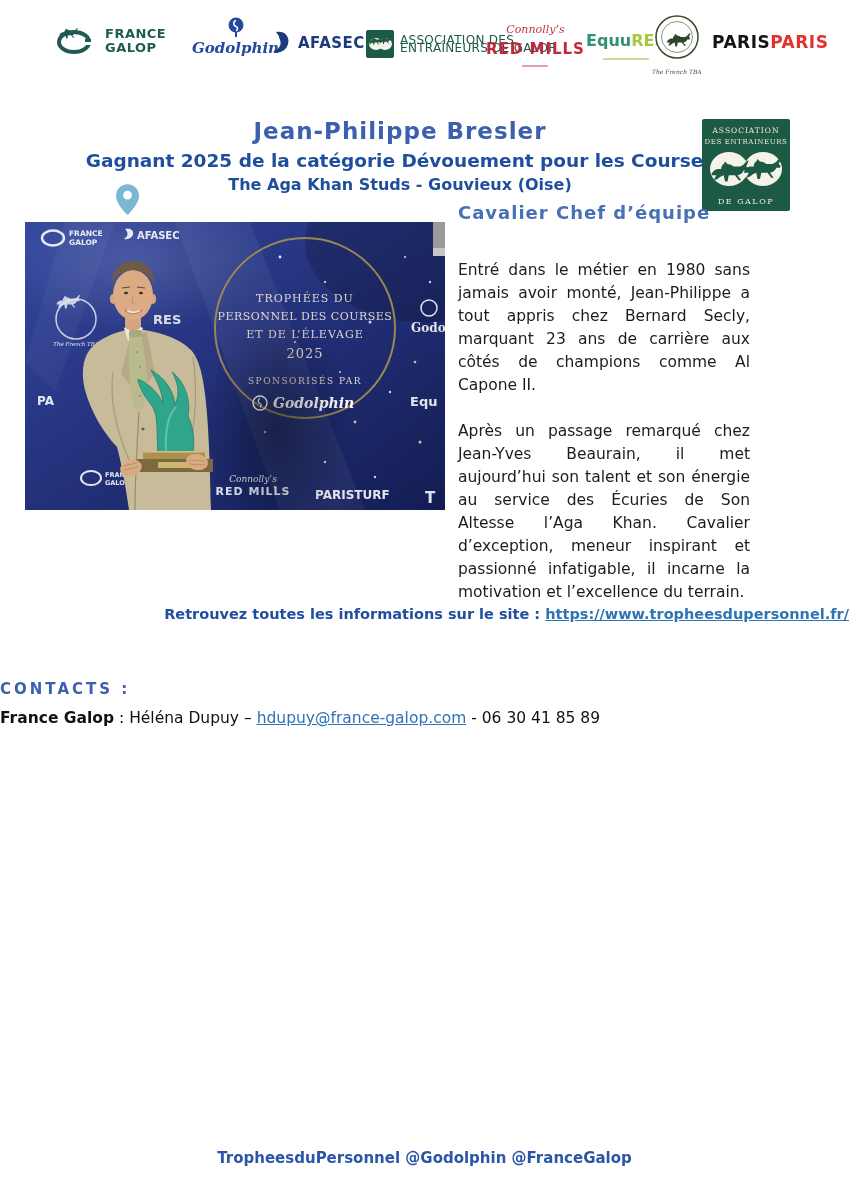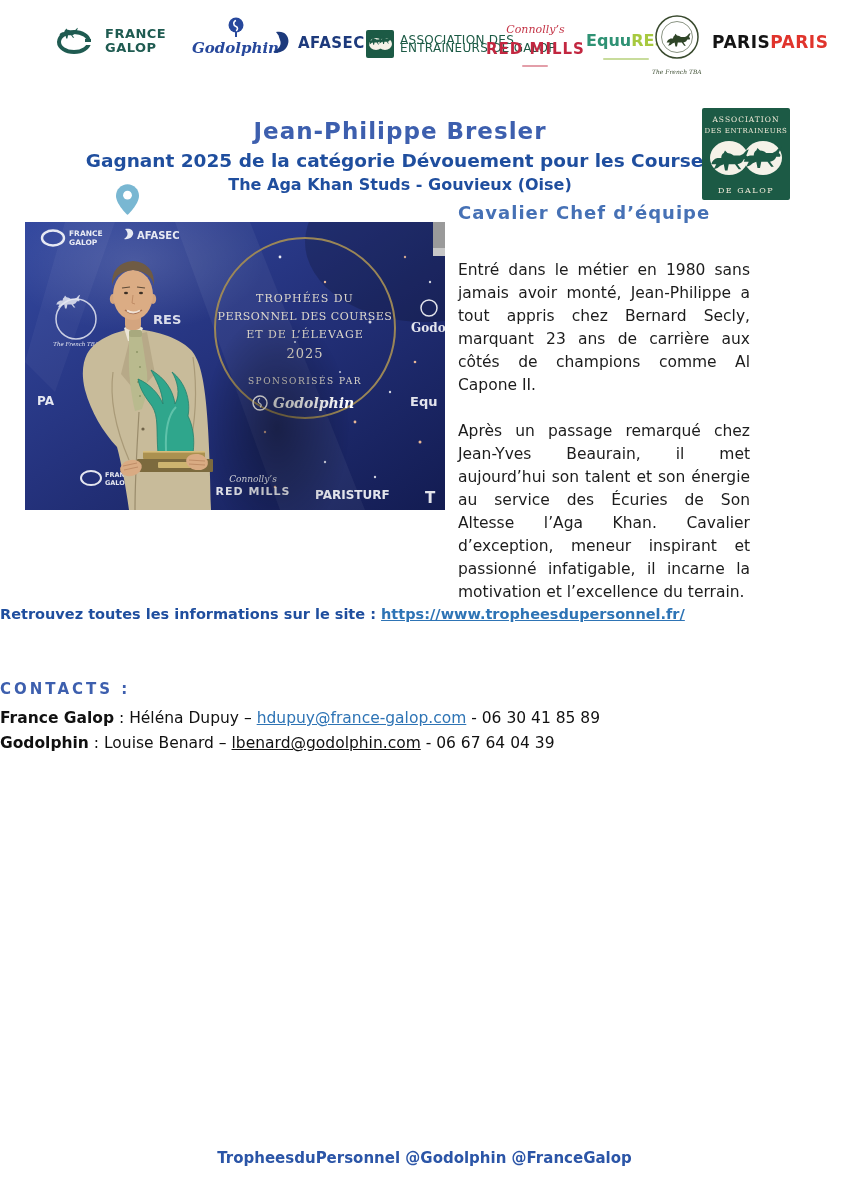--- a/index.html
+++ b/index.html
@@ -42,28 +42,28 @@
   .fed-col{display:flex;flex-direction:column;align-items:center;}
   .fed-caption{font-family:"DejaVu Serif",serif;font-style:italic;font-size:6px;color:#3a4b2f;margin-top:1px;}
   .pt-text{font-weight:900;font-size:17px;letter-spacing:.5px;}
   .pt-a{color:#141414;} .pt-b{color:var(--paristurf-red);}
   
   .masthead{position:absolute;left:30px;top:118px;width:740px;text-align:center;}
   .m-title{margin:0;font-size:23px;font-weight:bold;letter-spacing:1px;color:var(--title-blue);}
   .m-sub{margin:6px 0 0 0;font-size:18.5px;font-weight:bold;color:var(--dark-blue);}
   .m-loc{margin:4px 0 0 0;font-size:16px;font-weight:bold;color:var(--dark-blue);}
   .pin{position:absolute;left:116px;top:184px;}
-  .assoc-badge{position:absolute;left:700px;top:108px;width:92px;height:92px;}
+  .assoc-badge{position:absolute;left:700px;top:119px;width:92px;height:92px;}
   
   .photo{position:absolute;left:25px;top:222px;width:420px;height:288px;margin:0;}
   .article{position:absolute;left:458px;top:202px;width:292px;}
   .a-heading{margin:0 0 36px 0;font-size:18px;font-weight:bold;letter-spacing:1px;color:var(--heading-blue);}
   .article p{margin:0 0 23px 0;font-size:15.5px;line-height:23px;color:var(--text-black);text-align:justify;}
   
-  .info-line{position:absolute;left:0;top:606px;width:849px;text-align:left;font-size:14.5px;font-weight:bold;}
+  .info-line{position:absolute;left:0;top:606px;width:849px;text-align:right;font-size:14.5px;font-weight:bold;}
   .info-label{color:var(--dark-blue);}
   .info-url{color:var(--link-blue);text-decoration:underline;cursor:pointer;}
   .contacts{position:absolute;left:0;top:680px;width:849px;text-align:left;}
   .c-heading{margin:0 0 8px 0;font-size:15px;font-weight:bold;letter-spacing:3px;color:var(--title-blue);}
   .c-row{font-size:15.5px;line-height:25px;color:#111;}
   .c-org{font-weight:bold;}
   .email-blue{color:var(--link-blue);text-decoration:underline;cursor:pointer;}
   .email-dark{color:#111;text-decoration:underline;cursor:pointer;}
   .footer-line{position:absolute;left:0;top:1149px;width:849px;text-align:center;
     font-size:15px;font-weight:bold;color:var(--footer-blue);}
@@ -313,22 +313,19 @@
   <div class="info-line">
     <span class="info-label">Retrouvez toutes les informations sur le site :</span>
     <a class="info-url">https://www.tropheesdupersonnel.fr/</a>
   </div>
 
   <section class="contacts">
     <h4 class="c-heading">CONTACTS :</h4>
     <div class="c-row">
       <span class="c-org">France Galop</span><span> : </span><span>Héléna Dupuy</span><span> – </span><a class="email-blue">hdupuy@france-galop.com</a><span> - 06 30 41 85 89</span>
     </div>
-    <div class="c-row">
-      <span class="c-org">Godolphin</span><span> : </span><span>Louise Benard</span><span> – </span><a class="email-dark">lbenard@godolphin.com</a><span> - 06 67 64 04 39</span>
-    </div>
   </section>
 
   <footer class="footer-line">
     <span>TropheesduPersonnel @Godolphin @FranceGalop</span>
   </footer>
 
 </div>
 
 </body></html>

